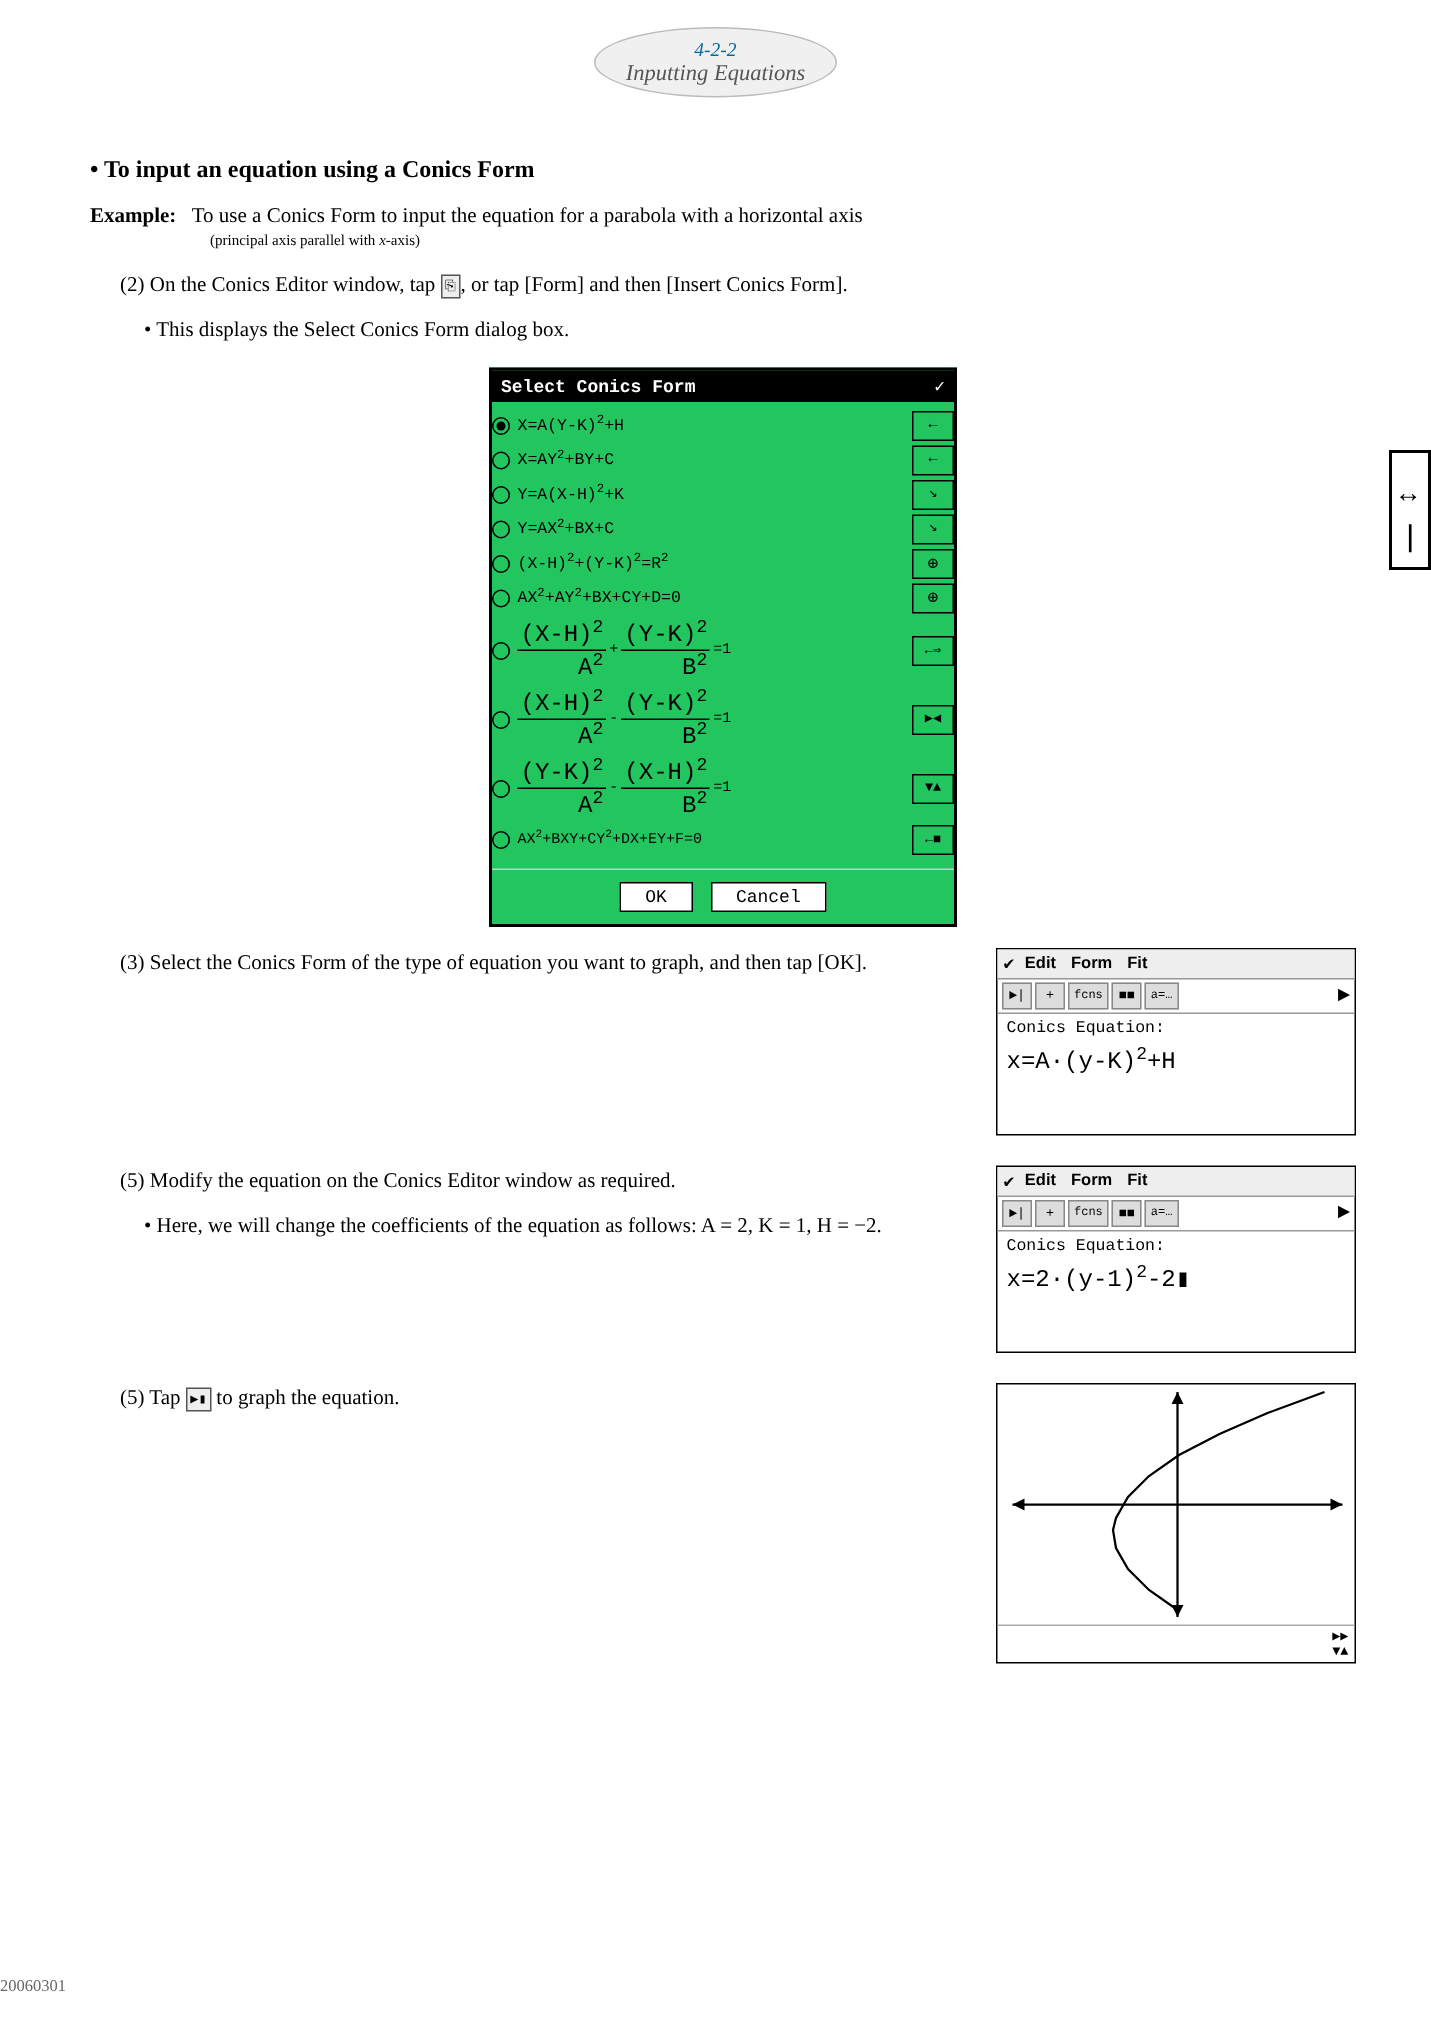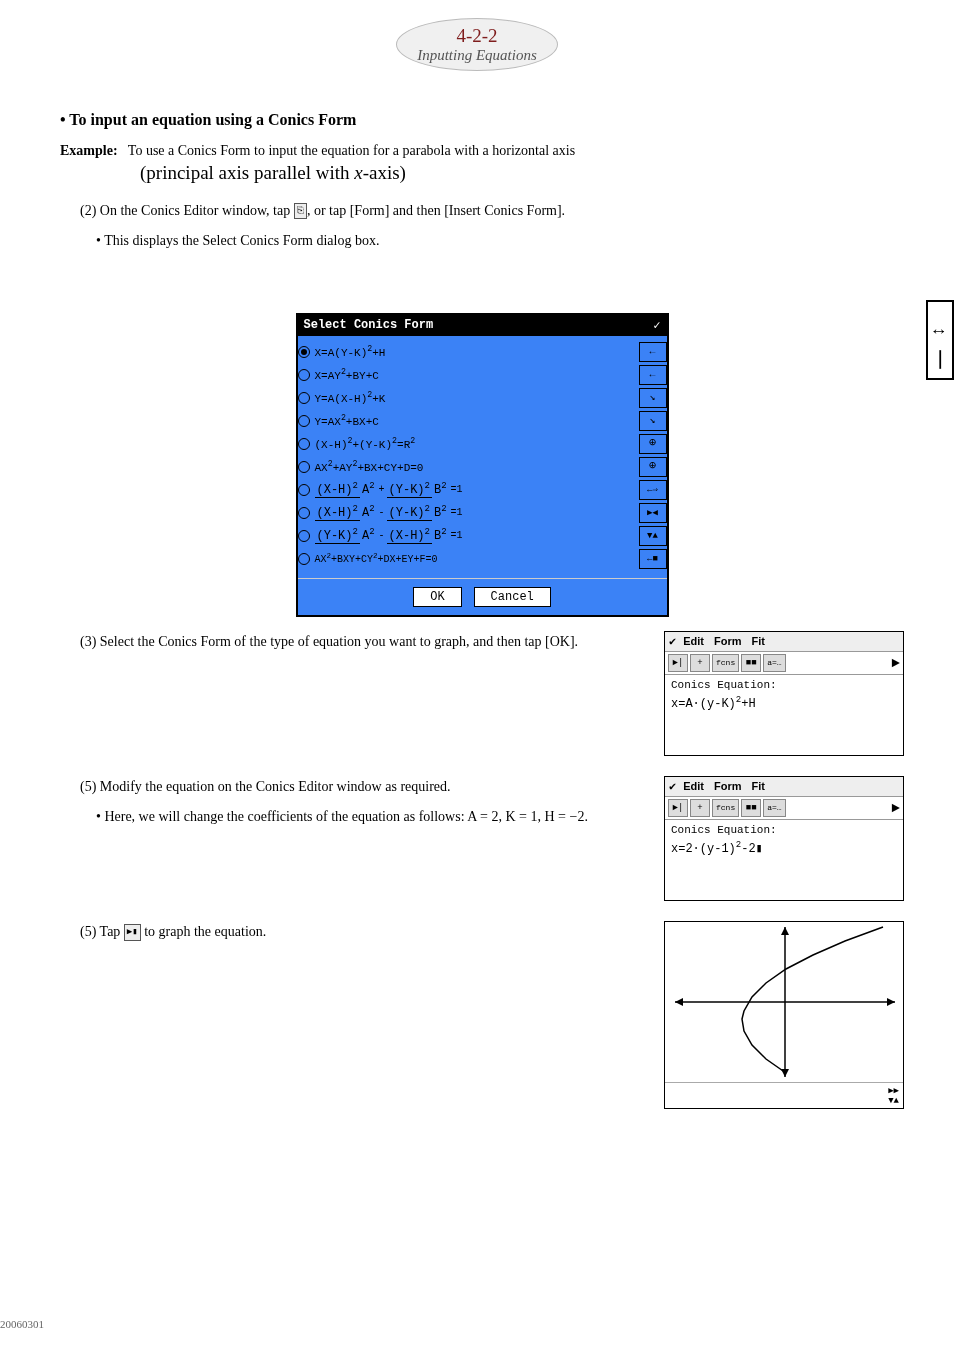--- a/index.html
+++ b/index.html
@@ -38,22 +38,23 @@
     }
 
     
     .header {
       text-align: center;
       padding: 18px 0 8px 0;
       border-bottom: none;
     }
 
     .header-title {
-      font-size: 19px;
-      color: #7f1d1d;
+      font-style: italic;
+      font-size: 13px;
+      color: #0369a1;
     }
 
     .header-subtitle {
       font-style: italic;
       font-size: 15px;
       color: #555;
     }
 
     .header-circle {
       display: inline-block;
@@ -83,21 +84,21 @@
       font-size: 14px;
     }
 
     .example-label {
       font-weight: bold;
       font-size: 14px;
     }
 
     .example-indent {
       margin-left: 80px;
-      font-size: 19px;
+      font-size: 10px;
       line-height: 1.5;
     }
 
     
     .step {
       font-size: 14px;
       margin-bottom: 8px;
       line-height: 1.6;
     }
 
@@ -114,25 +115,24 @@
 
     
     .dialog-container {
       display: flex;
       justify-content: center;
       margin: 14px 0 14px 0;
     }
 
     .dialog-box {
       border: 2px solid #000;
-      width: 373px;
-      background: #3b82f6;
+      width: 312px;
+      background: #22c55e;
       font-family: 'Courier New', monospace;
       font-size: 12px;
-      margin-top: 48px;
     }
 
     .dialog-title-bar {
       background: #000;
       color: #fff;
       text-align: center;
       padding: 3px 6px;
       font-family: 'Courier New', monospace;
       font-size: 12px;
       font-weight: bold;
@@ -283,21 +283,21 @@
       min-height: 80px;
     }
 
     .editor-label {
       font-size: 11px;
       font-family: 'Courier New', monospace;
       margin-bottom: 4px;
     }
 
     .editor-eq {
-      font-size: 12px;
+      font-size: 16px;
       font-family: 'Courier New', monospace;
     }
 
     
     .graph-window {
       width: 240px;
       border: 1px solid #000;
       background: #fff;
       position: relative;
     }
@@ -314,22 +314,23 @@
       font-size: 0.75em;
       vertical-align: super;
     }
 
     
     .italic { font-style: italic; }
 
     
     .frac {
       display: inline-flex;
-      align-items: flex-start;
-      font-size: 12px;
+      flex-direction: column;
+      align-items: flex-end;
+      font-size: 16px;
       vertical-align: middle;
       line-height: 1.1;
     }
     .frac-num { border-bottom: 1px solid #000; padding: 0 2px; }
     .frac-den { padding: 0 2px; }
 
     .page-footer {
       text-align: left;
       font-size: 11px;
       color: #666;

